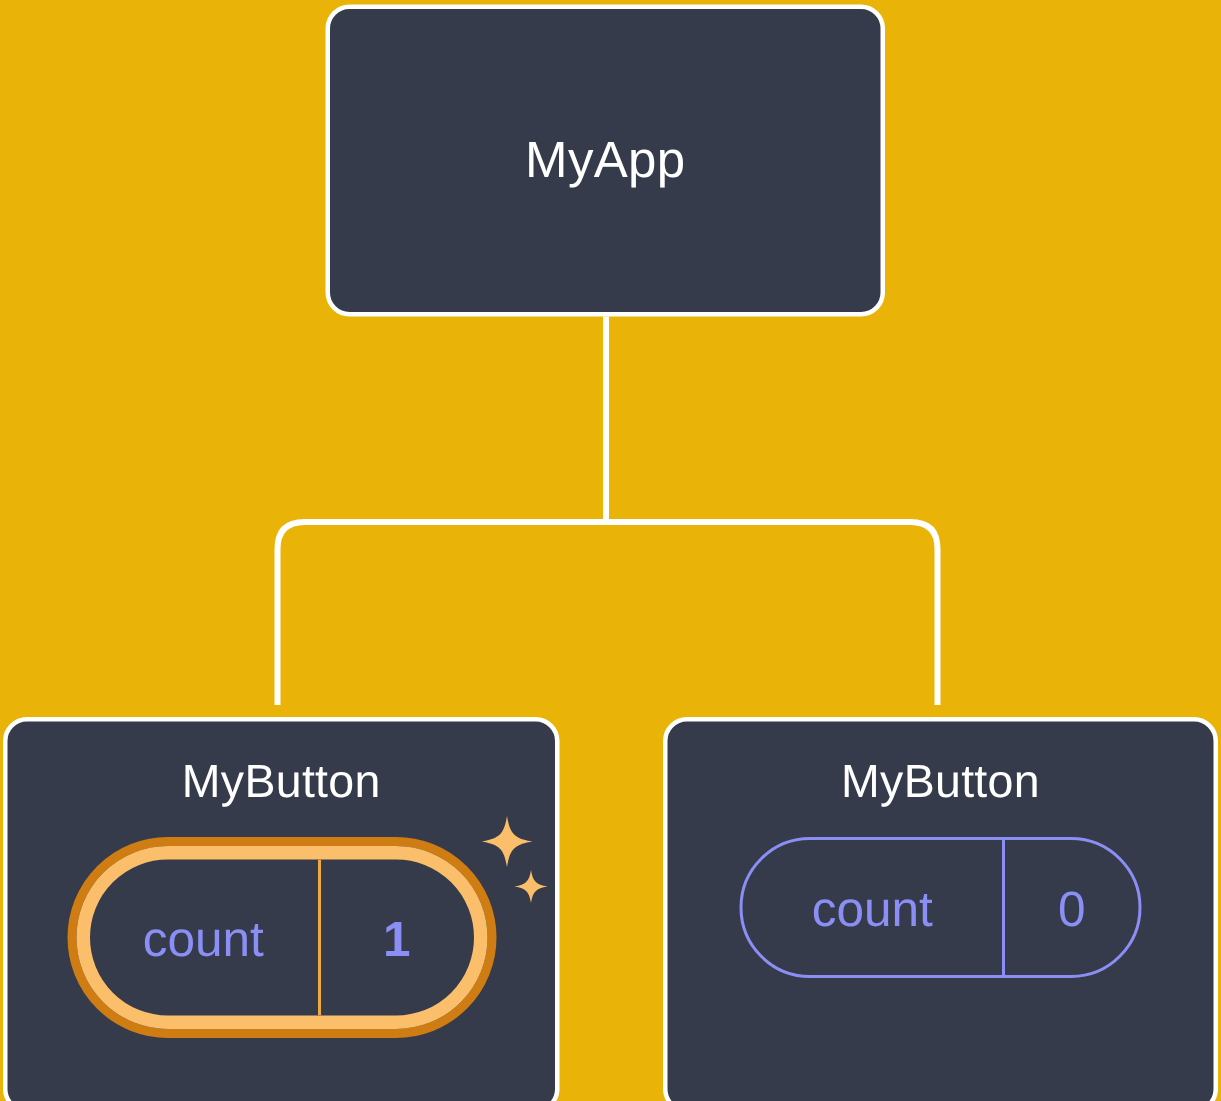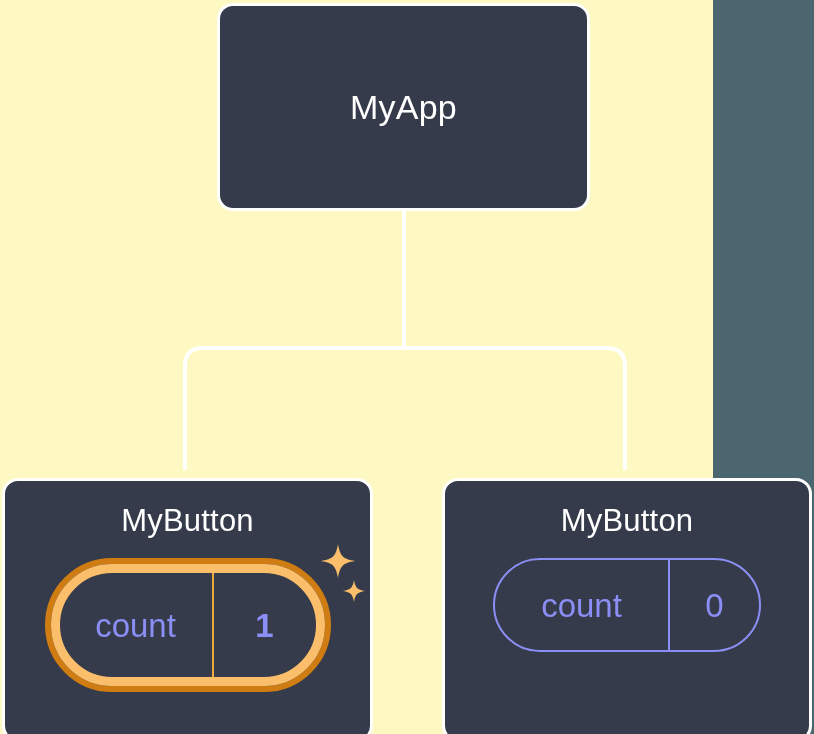--- a/index.html
+++ b/index.html
@@ -9,23 +9,23 @@
   body {
     width: 814px;
     height: 734px;
     overflow: hidden;
     background: #4c6670;
     font-family: "Liberation Sans", "DejaVu Sans", sans-serif;
   }
 
   #stage {
     position: relative;
-    width: 713px;
+    width: 814px;
     height: 734px;
-    background: #fef9c3;
+    background: #eab308;
     text-decoration: underline;
   }
 
   
   #connectors {
     position: absolute;
     left: 0;
     top: 0;
     width: 814px;
     height: 734px;

